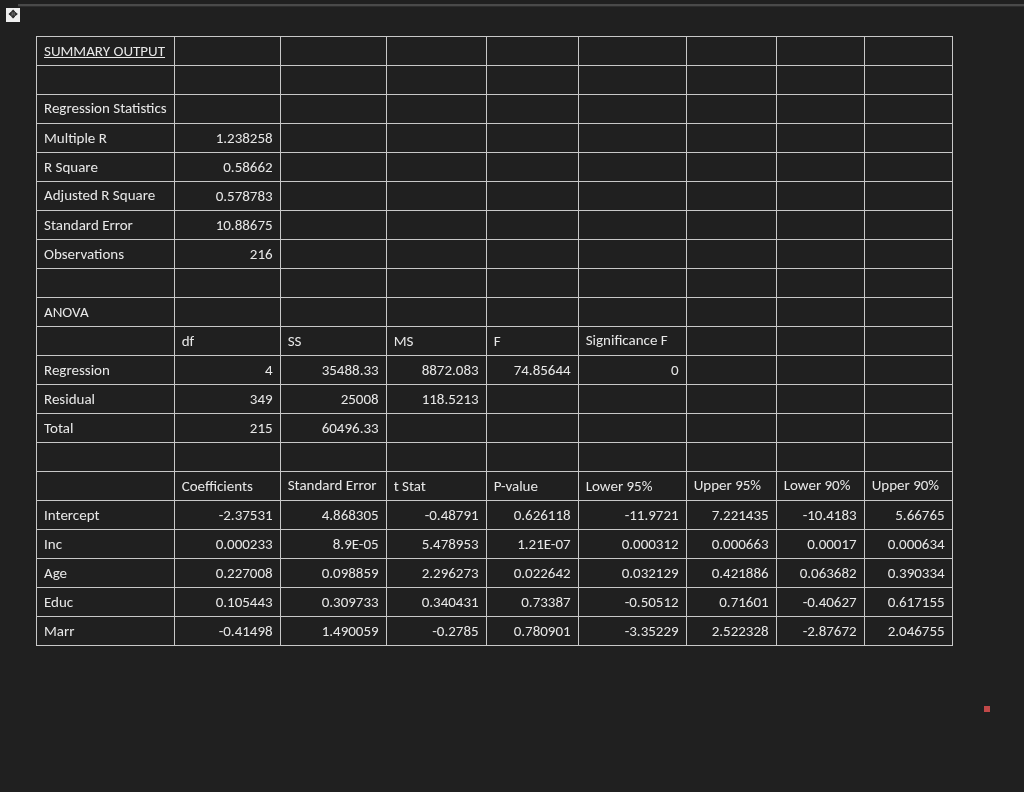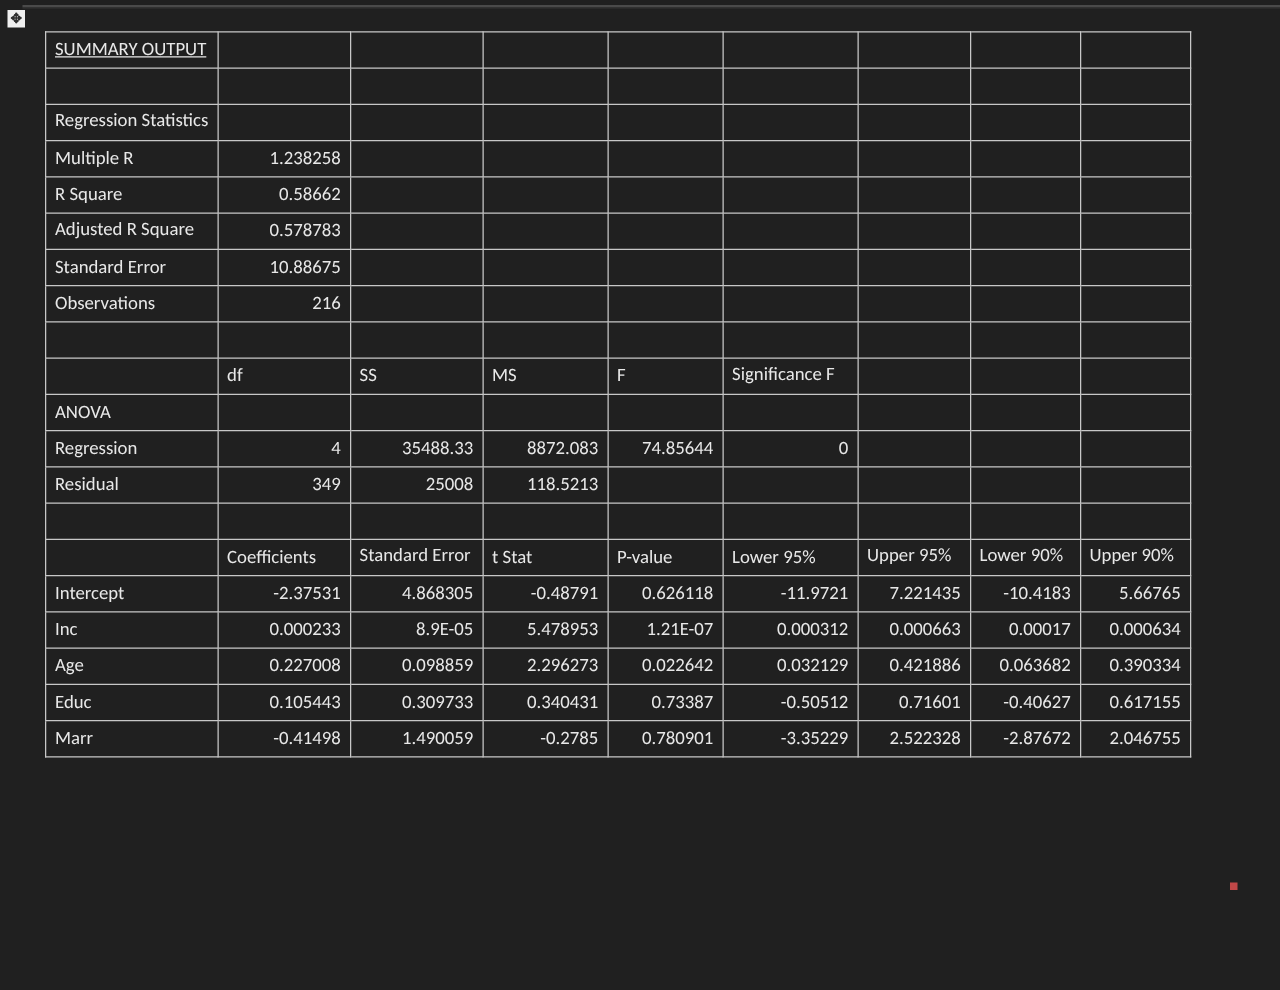--- a/index.html
+++ b/index.html
@@ -36,21 +36,21 @@
     color: #303030;
     font-size: 11px;
     line-height: 14px;
     text-align: center;
     font-weight: bold;
     cursor: move;
     user-select: none;
   }
   table.sheet {
     border-collapse: collapse;
-    margin-top: 17px;
+    margin-top: 28px;
     table-layout: fixed;
   }
   table.sheet td {
     border: 1px solid #c8c8c8;
     padding: 3px 7px 3px 7px;
     height: 22px;
     vertical-align: middle;
     overflow: hidden;
     white-space: nowrap;
   }
@@ -196,58 +196,69 @@
           <td></td>
           <td></td>
           <td></td>
           <td></td>
           <td></td>
           <td></td>
           <td></td>
     </tr>
 
     <tr>
+      <td class="hdr">ANOVA</td>
+      <td></td>
+          <td></td>
+          <td></td>
+          <td></td>
+          <td></td>
+          <td></td>
+          <td></td>
+          <td></td>
+    </tr>
+    <tr>
       <td></td>
       <td class="head">df</td>
       <td class="head">SS</td>
       <td class="head">MS</td>
       <td class="head">F</td>
       <td class="head wrap">Significance F</td>
       <td></td>
-          <td></td>
-          <td></td>
-    </tr>
-    <tr>
-      <td class="hdr">ANOVA</td>
-      <td></td>
-          <td></td>
-          <td></td>
-          <td></td>
-          <td></td>
-          <td></td>
           <td></td>
           <td></td>
     </tr>
     <tr>
       <td class="lbl">Regression</td>
       <td class="num">4</td>
       <td class="num">35488.33</td>
       <td class="num">8872.083</td>
       <td class="num">74.85644</td>
       <td class="num">0</td>
       <td></td>
           <td></td>
           <td></td>
     </tr>
     <tr>
       <td class="lbl">Residual</td>
       <td class="num">349</td>
       <td class="num">25008</td>
       <td class="num">118.5213</td>
       <td></td>
+          <td></td>
+          <td></td>
+          <td></td>
+          <td></td>
+    </tr>
+    <tr>
+      <td class="lbl">Total</td>
+      <td class="num">215</td>
+      <td class="num">60496.33</td>
+      <td></td>
+          <td></td>
           <td></td>
           <td></td>
           <td></td>
           <td></td>
     </tr>
 
     <tr>
       <td></td>
           <td></td>
           <td></td>

